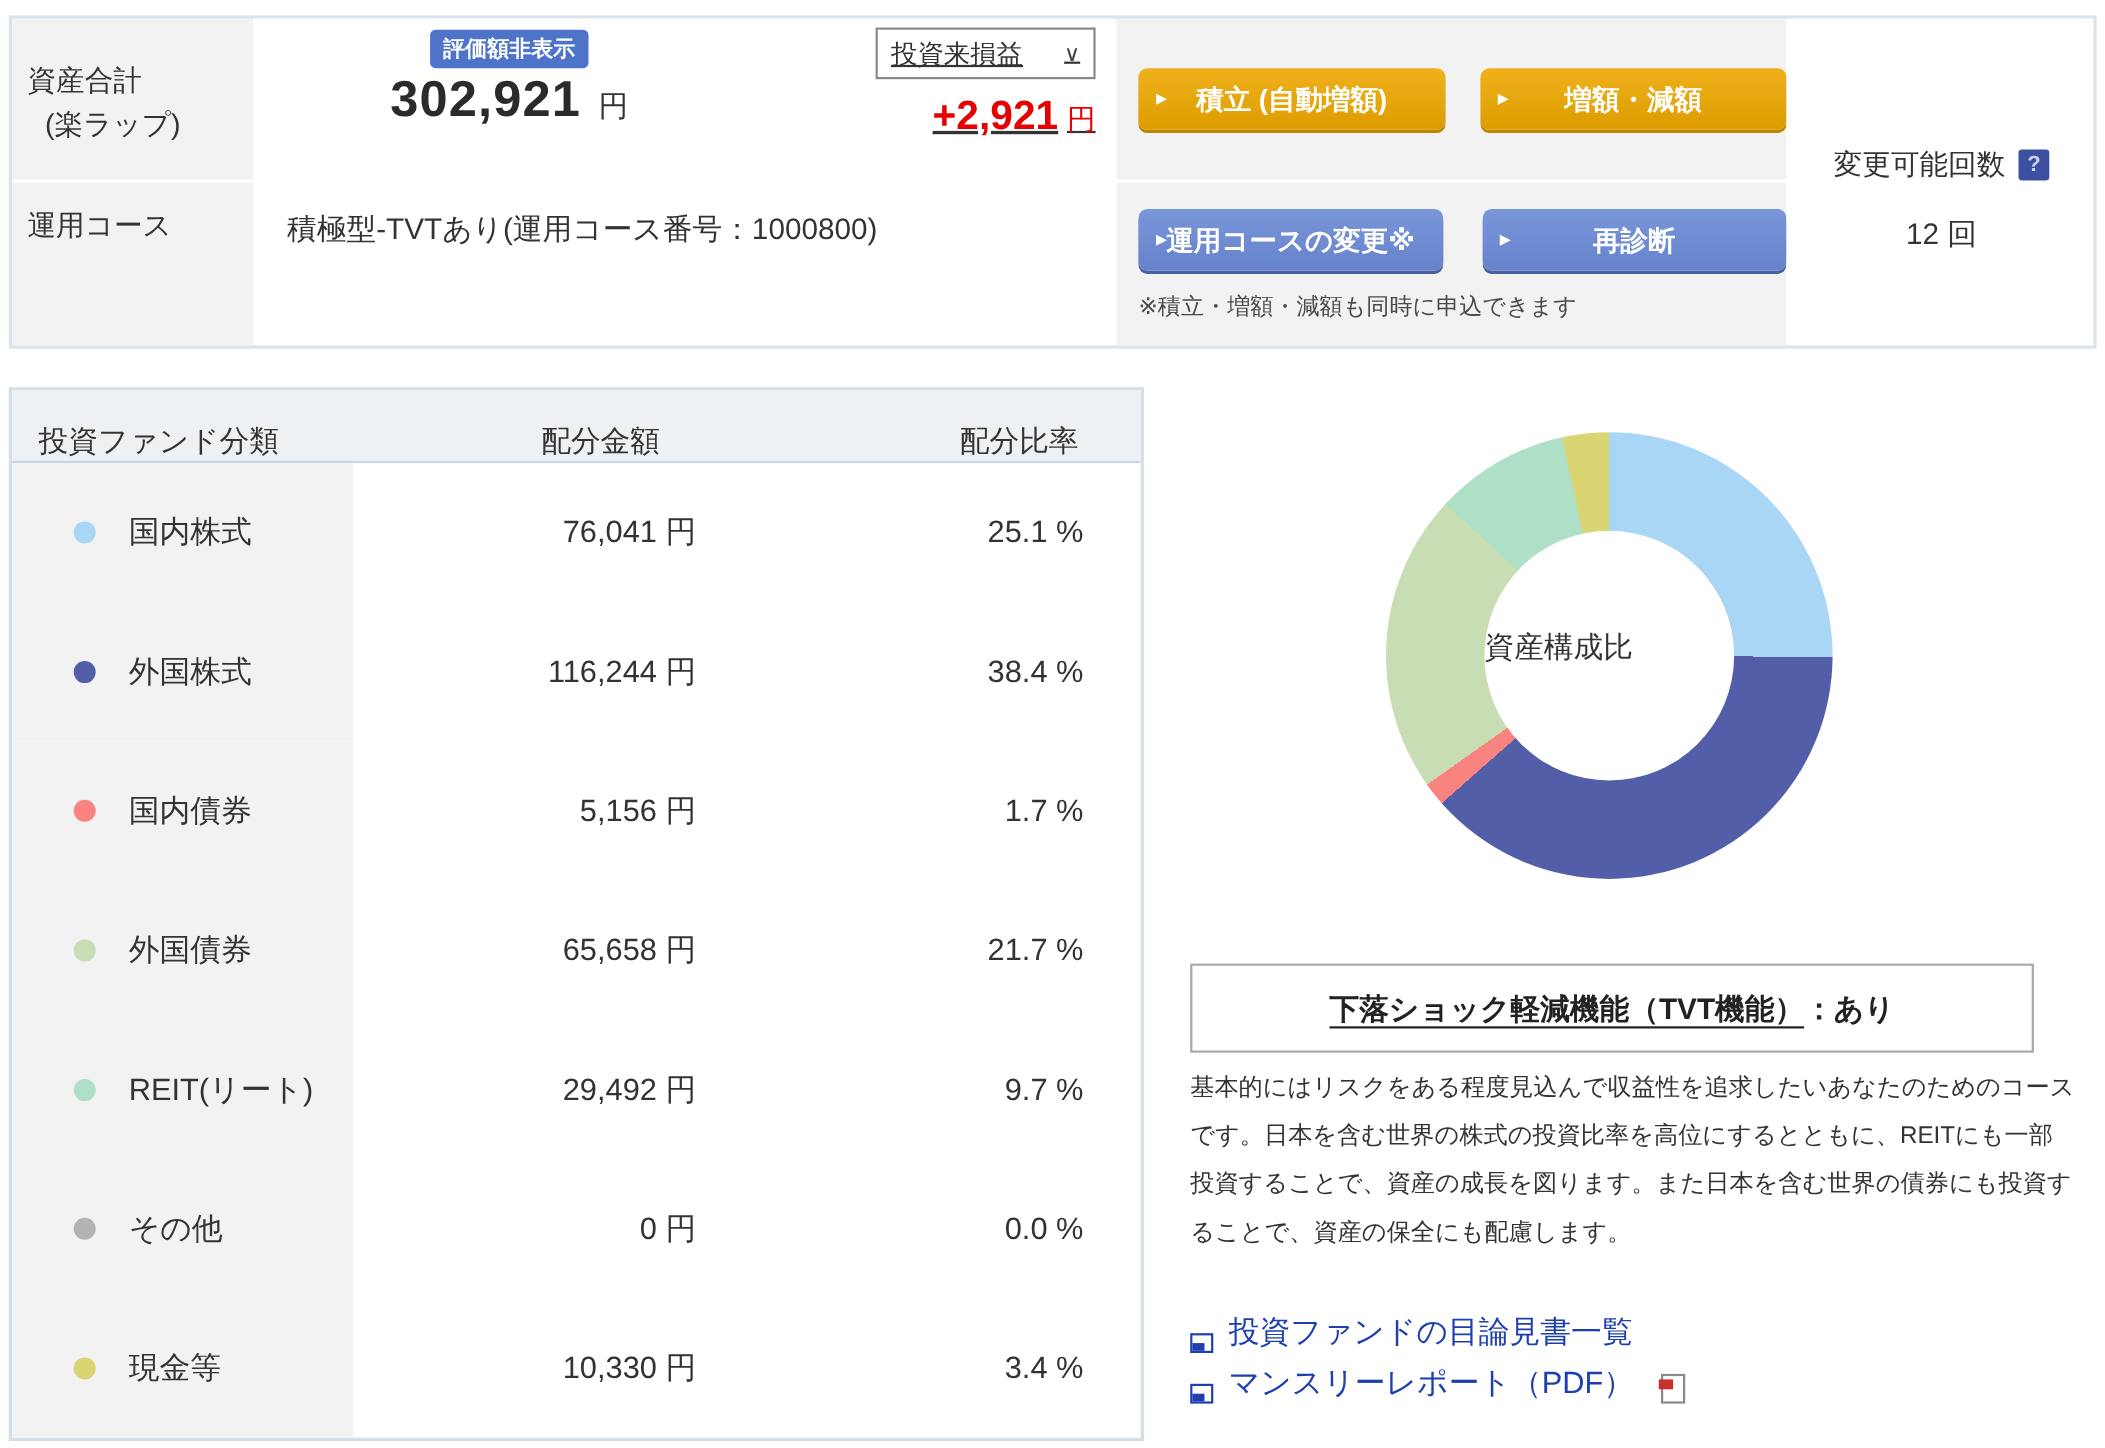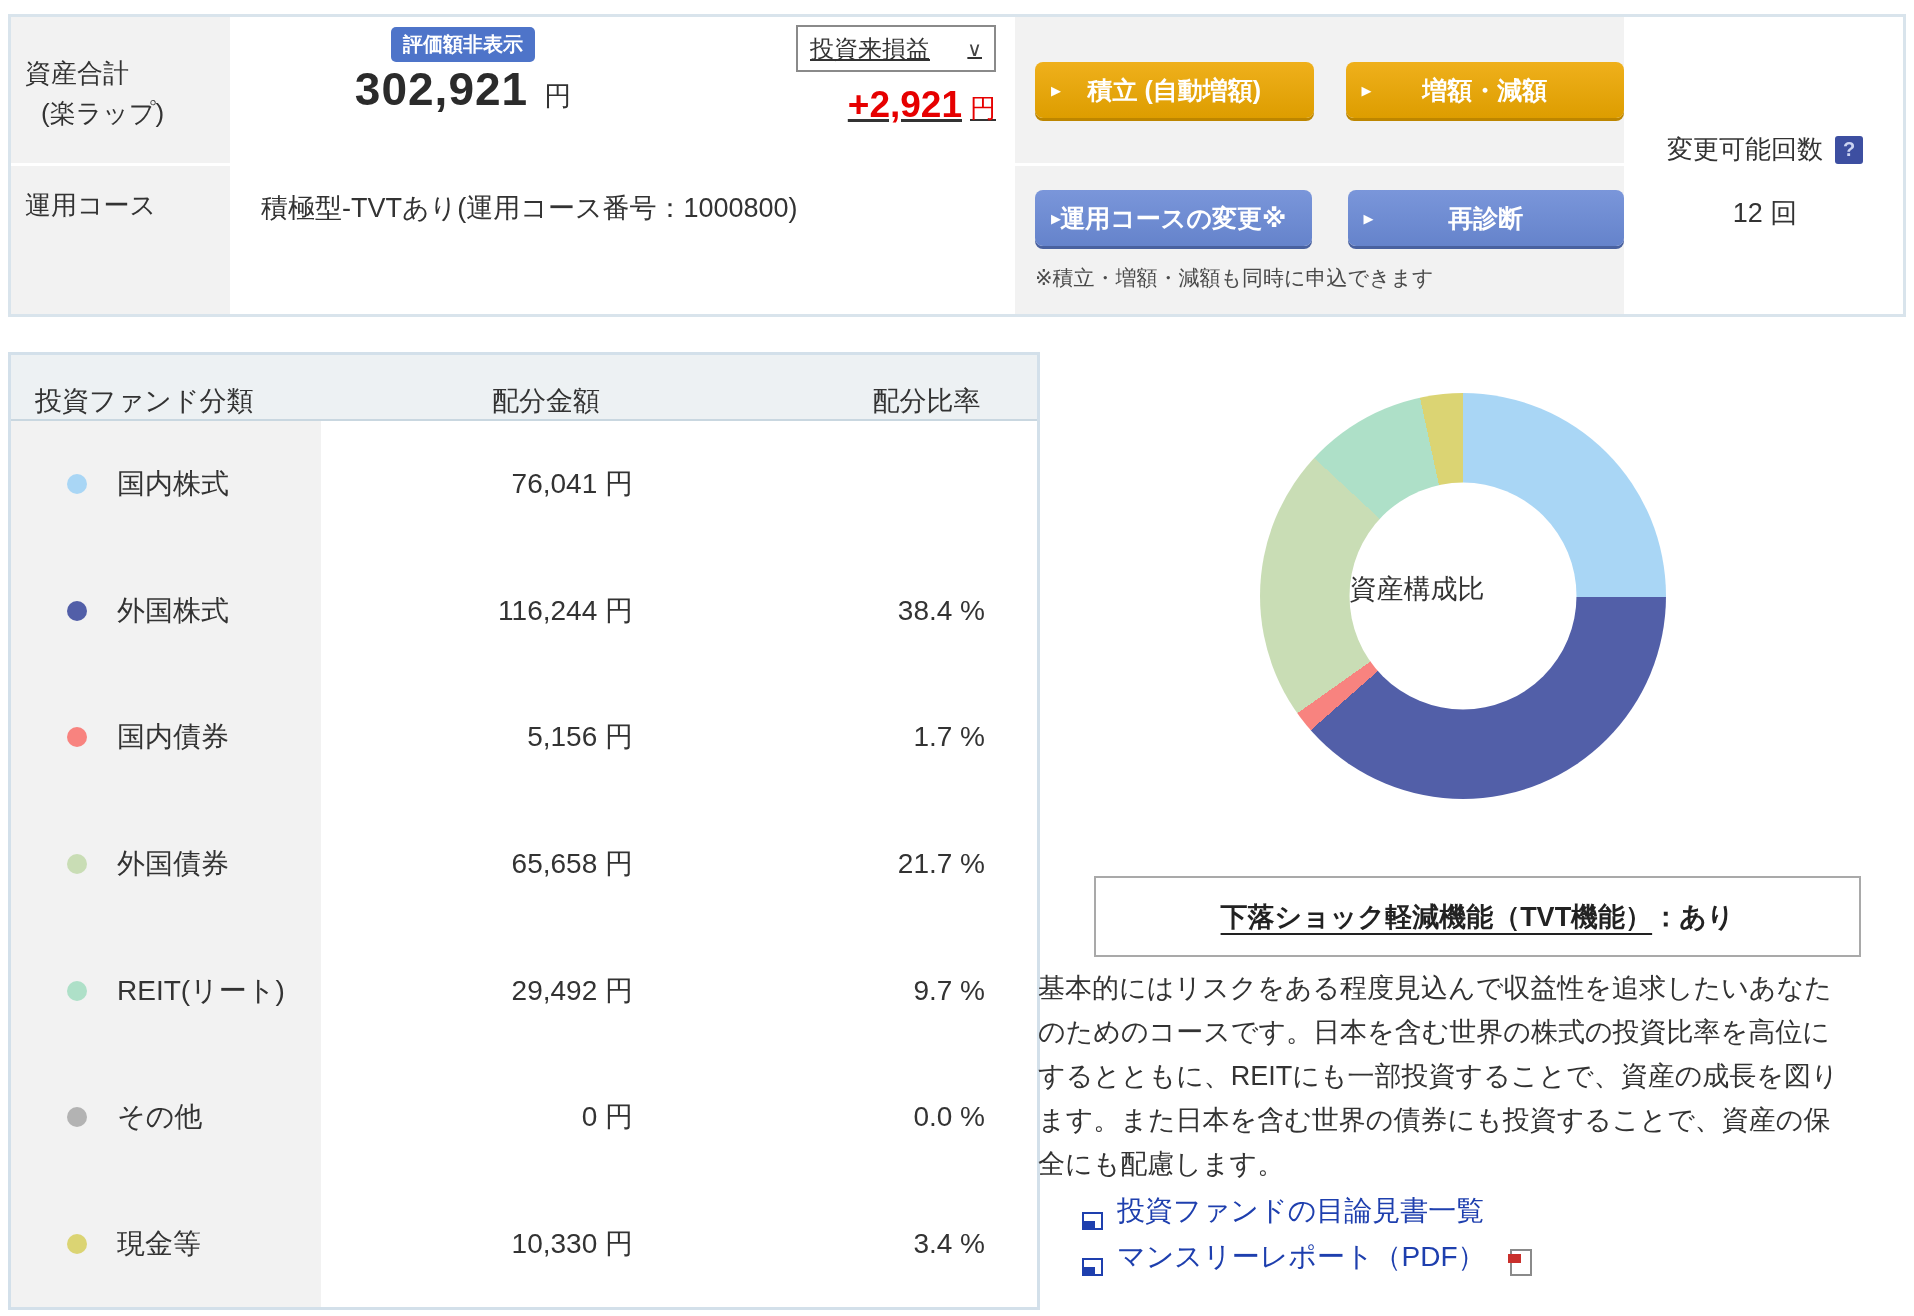--- a/index.html
+++ b/index.html
@@ -85,26 +85,26 @@
     position:absolute; left:50%; top:50%; transform:translate(-50%,-50%);
     width:227px; height:227px; background:#fff; border-radius:50%;
     display:flex; align-items:center; justify-content:flex-start;
   }
   .donut-label{ font-size:27px; color:#333; transform:translateY(-8px); }
 
   
   .tvt-box{
     position:absolute; left:1082px; top:876px; width:767px; height:81px;
     border:2px solid #a9a9a9; display:flex; align-items:center; justify-content:center;
-    font-size:27px; font-weight:bold; color:#222;margin-left:12px;
+    font-size:27px; font-weight:bold; color:#222;
   }
   .tvt-underline{ text-decoration:underline; text-underline-offset:7px; text-decoration-thickness:2px; }
   .course-desc{
-    position:absolute; left:1038px; top:966px; width:806px;
-    font-size:27px; line-height:44px; color:#333;
+    position:absolute; left:1082px; top:966px; width:806px;
+    font-size:22px; line-height:44px; color:#333;
   }
 
   
   .links{ position:absolute; left:1082px; top:1192px; display:flex; flex-direction:column; gap:8px; }
   .link-row{ display:flex; align-items:flex-end; gap:14px; font-size:28px; color:#1e3fae; cursor:pointer; }
   .link-text{ color:#1e3fae; }
   .win-icon{ position:relative; width:21px; height:18px; border:2px solid #1e3fae; background:#fff; flex:none; }
   .win-icon i{ position:absolute; left:0; bottom:0; width:11px; height:7px; background:#1e3fae; }
   .pdf-icon{ position:relative; width:22px; height:27px; border:2px solid #8a8a8a; background:#fff; margin-left:10px; flex:none; }
   .pdf-icon i{ position:absolute; left:-4px; top:3px; width:13px; height:9px; background:#c9302c; }
@@ -190,20 +190,21 @@
       <div class="h-ratio">配分比率</div>
     </div>
     <div class="alloc-body">
 
       <div class="alloc-row">
         <div class="cat-cell">
           <span class="dot" style="background: rgb(169, 214, 245);"></span>
           <span class="cat-label">国内株式</span>
         </div>
         <div class="amount-cell">76,041 円</div>
+        <div class="ratio-cell">25.1 %</div>
       </div>
 
       <div class="alloc-row">
         <div class="cat-cell">
           <span class="dot" style="background: rgb(82, 95, 168);"></span>
           <span class="cat-label">外国株式</span>
         </div>
         <div class="amount-cell">116,244 円</div>
         <div class="ratio-cell">38.4 %</div>
       </div>

